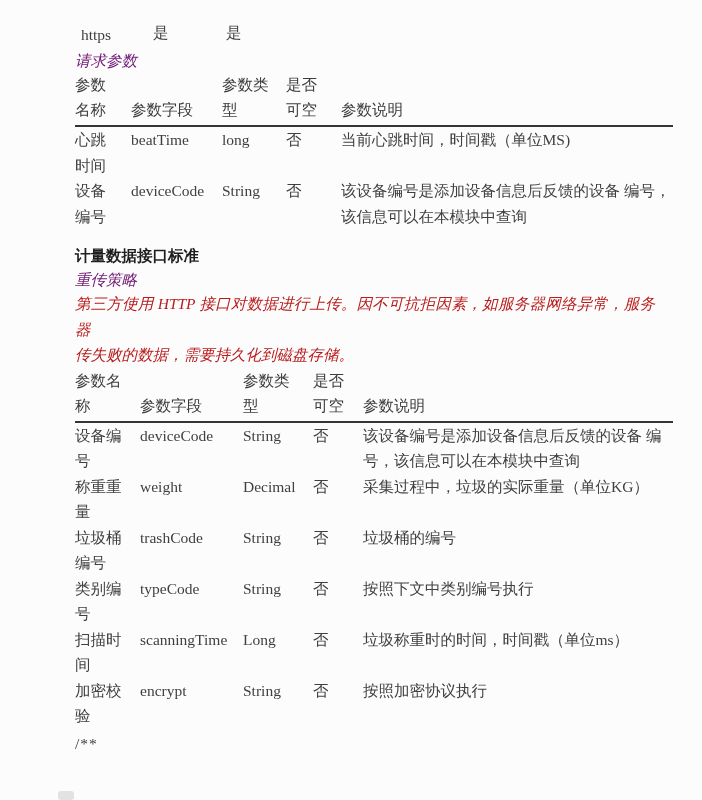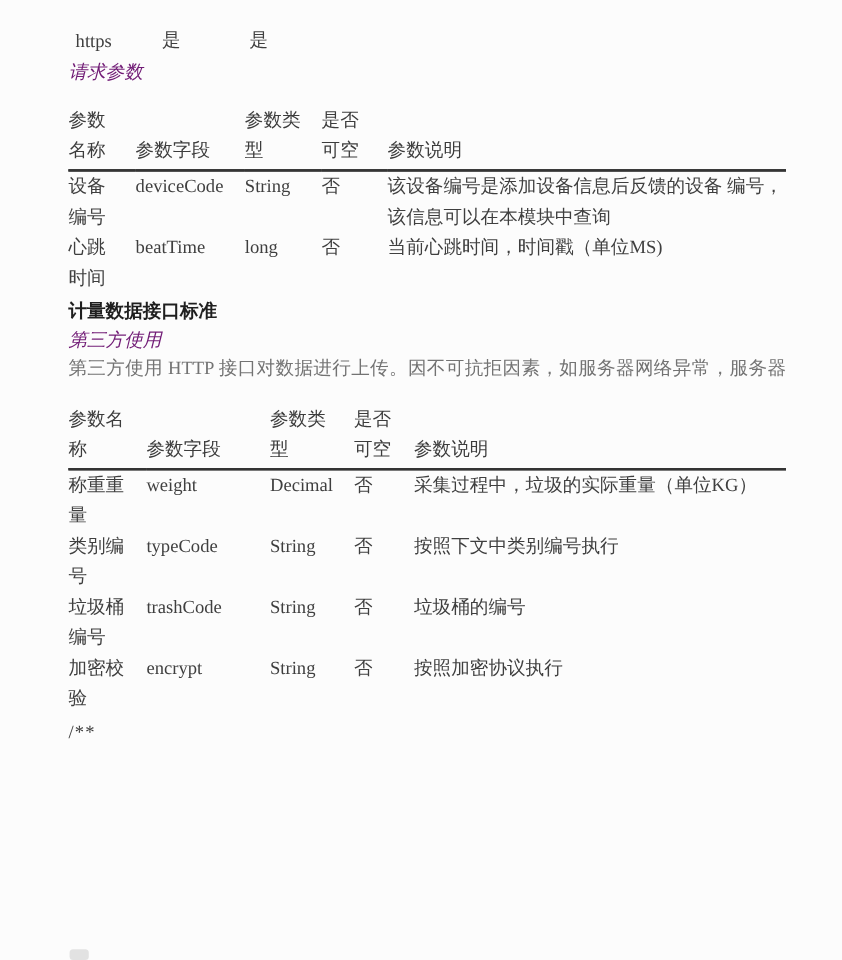--- a/index.html
+++ b/index.html
@@ -10,21 +10,21 @@
   body {
     width: 702px;
     height: 800px;
     overflow: hidden;
     position: relative;
     color: #3f3f3f;
     font-family: "Liberation Serif", serif;
     font-size: 15.5px;
   }
   .page {
-    padding: 22px 47px 0 57px;
+    padding: 22px 47px 0 75px;
   }
   
   .proto-row {
     display: flex;
     height: 22px;
     margin-bottom: 6px;
     align-items: flex-end;
   }
   .proto-row .c1 { width: 78px; padding-left: 6px; box-sizing: border-box; }
   .proto-row .c2 { width: 73px; }
@@ -33,31 +33,30 @@
     font-style: italic;
     height: 22px;
     line-height: 22px;
     color: #701a75;
   }
   .h-bold {
     font-weight: 700;
     color: #1f1f1f;
     height: 22px;
     line-height: 22px;
-    margin-top: 4px;
+    margin-top: 16px;
   }
   .mt2 { margin-top: 2px; }
   .mt3 { margin-top: 3px; }
   .mt4 { margin-top: 4px; }
   
   table {
     border-collapse: collapse;
     table-layout: fixed;
     width: 598px;
-    margin-top: 16px;
   }
   th {
     font-weight: normal;
     text-align: left;
     vertical-align: bottom;
     padding: 0 0 3px 0;
     line-height: 25px;
     white-space: pre-line;
     border-bottom: 2px solid #343434;
     color: #3c3c3c;
@@ -66,21 +65,22 @@
     vertical-align: top;
     padding: 0;
     height: 51px;
     line-height: 25.5px;
     white-space: pre-line;
     color: #3f3f3f;
   }
   
   .para-line {
     line-height: 25.5px;
-    color: #737373;
+    color: #b91c1c;
+    font-style: italic;
   }
   .jl {
     text-align: justify;
     text-align-last: justify;
   }
   .code-line {
     height: 22px;
     line-height: 22px;
     margin-top: 4px;
     letter-spacing: 1px;
@@ -124,45 +124,46 @@
         <th>参数字段</th>
         <th>参数类
 型</th>
         <th>是否
 可空</th>
         <th>参数说明</th>
       </tr>
     </thead>
     <tbody>
       <tr>
-        <td>设备
-编号</td>
-        <td>deviceCode</td>
-        <td>String</td>
-        <td>否</td>
-        <td>该设备编号是添加设备信息后反馈的设备 编号，
-该信息可以在本模块中查询</td>
-      </tr>
-      <tr>
         <td>心跳
 时间</td>
         <td>beatTime</td>
         <td>long</td>
         <td>否</td>
         <td>当前心跳时间，时间戳（单位MS)</td>
       </tr>
+      <tr>
+        <td>设备
+编号</td>
+        <td>deviceCode</td>
+        <td>String</td>
+        <td>否</td>
+        <td>该设备编号是添加设备信息后反馈的设备 编号，
+该信息可以在本模块中查询</td>
+      </tr>
     </tbody>
   </table>
 
   <div class="h-bold">计量数据接口标准</div>
 
-  <div class="h-italic mt2">第三方使用</div>
+  <div class="h-italic mt2">重传策略</div>
 
   <div>
     <div class="para-line jl">第三方使用 HTTP 接口对数据进行上传。因不可抗拒因素，如服务器网络异常，服务器</div>
+    <div class="para-line">传失败的数据，需要持久化到磁盘存储。</div>
   </div>
 
 
   <table>
     <colgroup>
       <col style="width:65px">
         <col style="width:103px">
         <col style="width:70px">
         <col style="width:50px">
         <col style="width:310px">
@@ -174,42 +175,59 @@
         <th>参数字段</th>
         <th>参数类
 型</th>
         <th>是否
 可空</th>
         <th>参数说明</th>
       </tr>
     </thead>
     <tbody>
       <tr>
+        <td>设备编
+号</td>
+        <td>deviceCode</td>
+        <td>String</td>
+        <td>否</td>
+        <td>该设备编号是添加设备信息后反馈的设备 编
+号，该信息可以在本模块中查询</td>
+      </tr>
+      <tr>
         <td>称重重
 量</td>
         <td>weight</td>
         <td>Decimal</td>
         <td>否</td>
         <td>采集过程中，垃圾的实际重量（单位KG）</td>
       </tr>
       <tr>
+        <td>垃圾桶
+编号</td>
+        <td>trashCode</td>
+        <td>String</td>
+        <td>否</td>
+        <td>垃圾桶的编号</td>
+      </tr>
+      <tr>
         <td>类别编
 号</td>
         <td>typeCode</td>
         <td>String</td>
         <td>否</td>
         <td>按照下文中类别编号执行</td>
       </tr>
       <tr>
-        <td>垃圾桶
-编号</td>
-        <td>trashCode</td>
-        <td>String</td>
-        <td>否</td>
-        <td>垃圾桶的编号</td>
+        <td>扫描时
+间</td>
+        <td>scanningTime</td>
+        <td>Long</td>
+        <td>否</td>
+        <td>垃圾称重时的时间，时间戳（单位ms）</td>
       </tr>
       <tr>
         <td>加密校
 验</td>
         <td>encrypt</td>
         <td>String</td>
         <td>否</td>
         <td>按照加密协议执行</td>
       </tr>
     </tbody>

